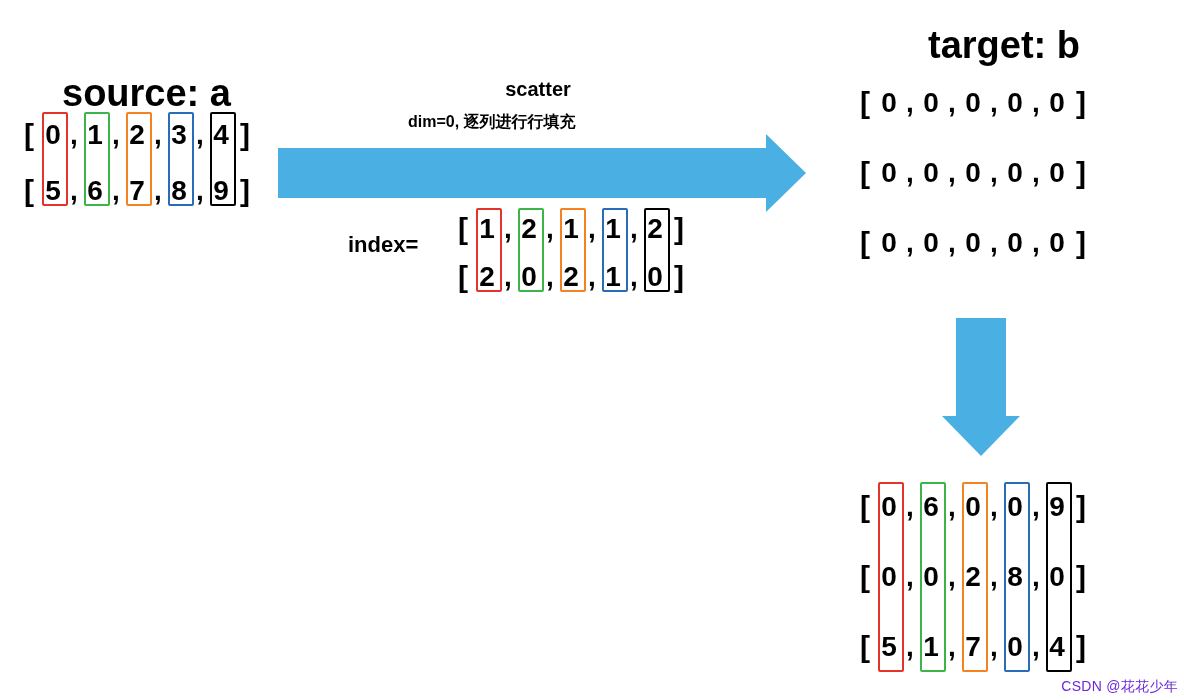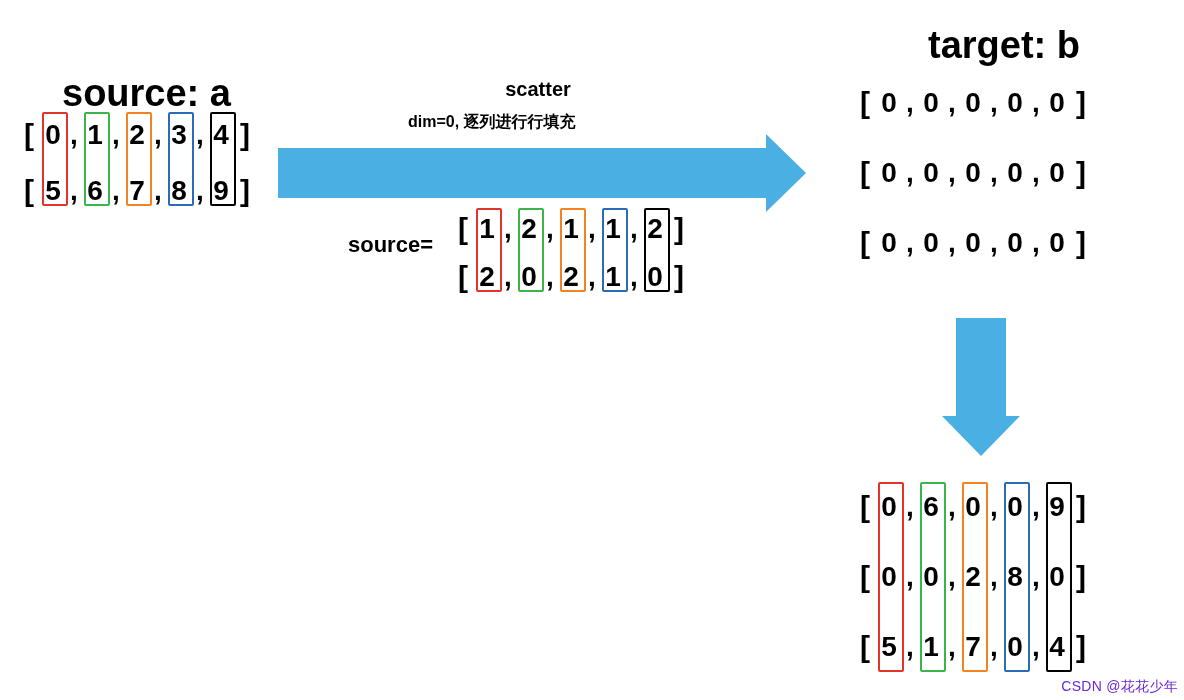--- a/index.html
+++ b/index.html
@@ -140,21 +140,21 @@
 <div class="colbox" style="left:84px;  top:112px; height:94px; border-color:#3bb44a;"></div>
 <div class="colbox" style="left:126px; top:112px; height:94px; border-color:#f58220;"></div>
 <div class="colbox" style="left:168px; top:112px; height:94px; border-color:#2b6cb8;"></div>
 <div class="colbox" style="left:210px; top:112px; height:94px; border-color:#000000;"></div>
 
 <div class="optitle" style="left:468px; top:78px; width:140px;">scatter</div>
 <div class="subtitle" style="left:408px; top:112px;">dim=0, 逐列进行行填充</div>
 
 <div class="arrow-h" style="left:278px; top:148px; width:490px;"></div>
 
-<div style="position:absolute; left:348px; top:232px; font-weight:700; font-size:22px;">source=</div>
+<div style="position:absolute; left:348px; top:232px; font-weight:700; font-size:22px;">index=</div>
 
 <div class="matrix" style="left:456px; top:212px; gap:14px;">
   <div class="row">
     <span class="bracket">[</span>
     <span class="num">1</span>
       <span class="sep">,</span>
     <span class="num">2</span>
       <span class="sep">,</span>
     <span class="num">1</span>
       <span class="sep">,</span>

